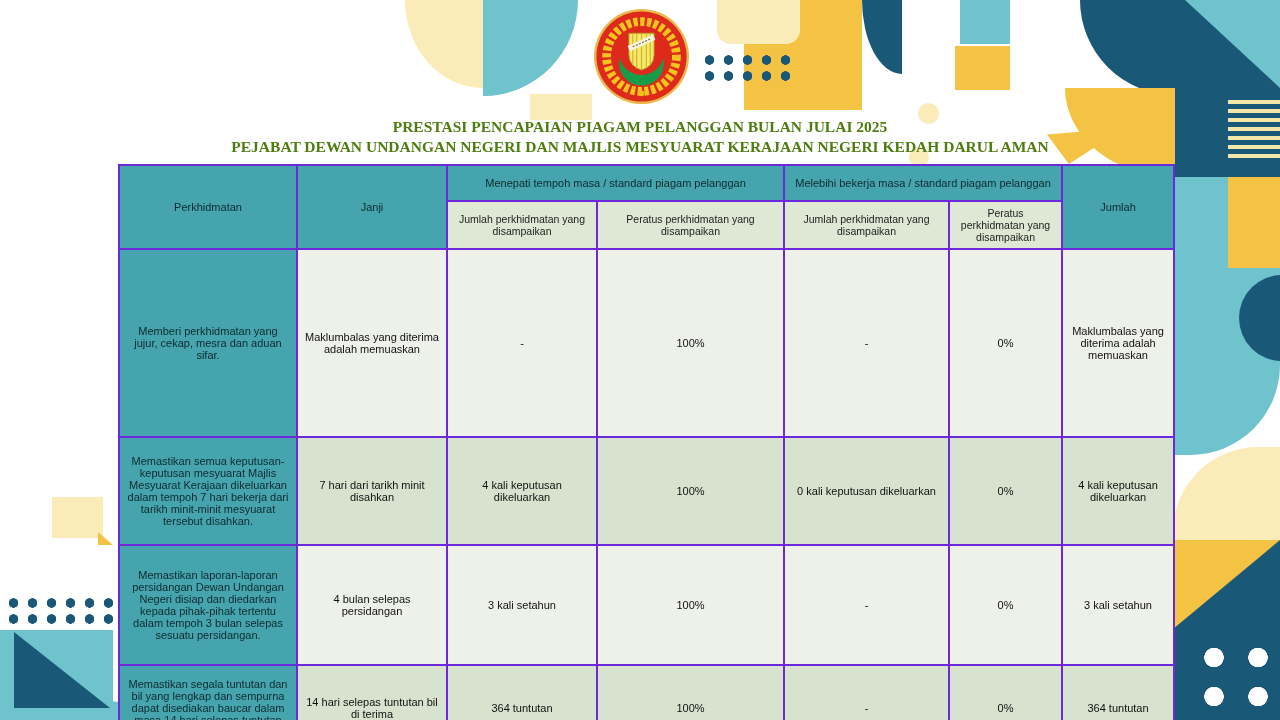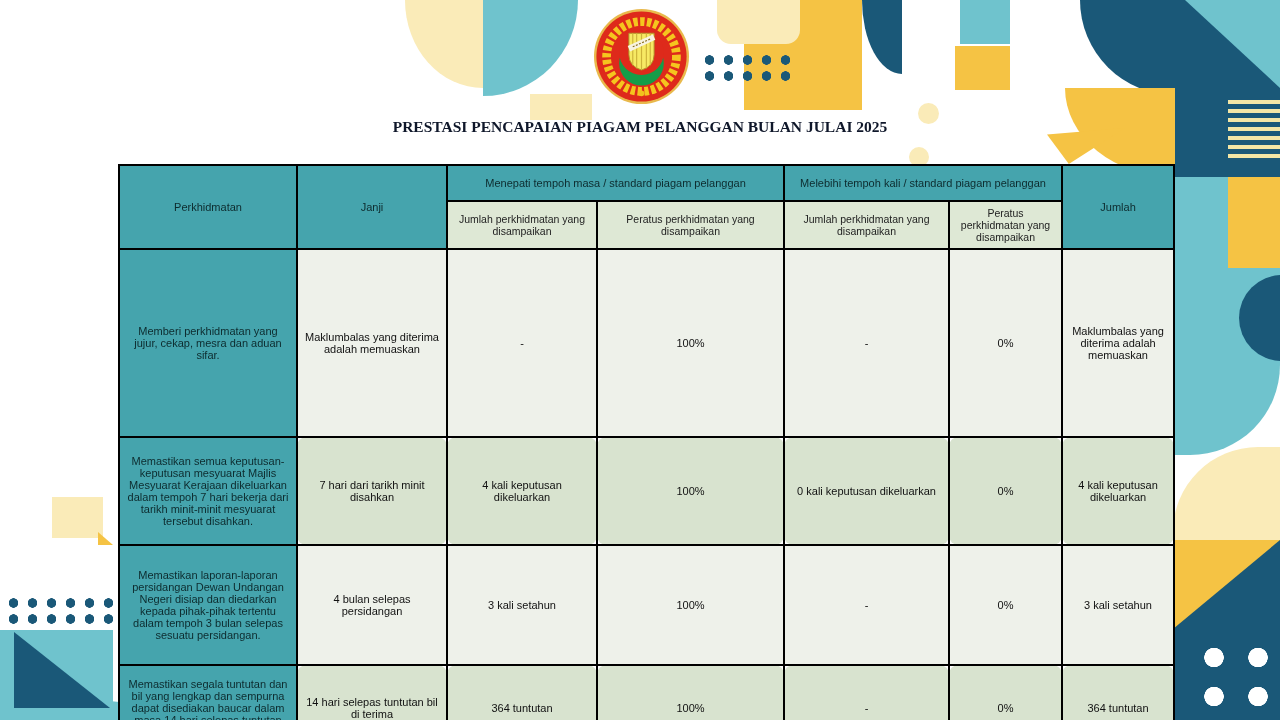--- a/index.html
+++ b/index.html
@@ -5,34 +5,34 @@
   html,body{margin:0;padding:0;background:#fff;}
   .slide{position:relative;width:1280px;height:720px;overflow:hidden;background:#ffffff;
          font-family:"Liberation Sans", sans-serif;}
   .decor{position:absolute;z-index:1;}
   .lteal{background:#6FC3CD;}
   .navy{background:#1A5878;}
   .gold{background:#F5C344;}
   .pale{background:#FAEBB8;}
 
   .title-block{position:absolute;z-index:3;top:117px;left:0;width:1280px;text-align:center;
-    font-family:"Liberation Serif", serif;font-weight:bold;color:#0f172a;
+    font-family:"Liberation Serif", serif;font-weight:bold;color:#4d7c0f;
     font-size:15.5px;line-height:1.3;}
 
   .crest{position:absolute;z-index:3;left:593px;top:8px;}
 
   table.charter{position:absolute;z-index:2;left:118px;top:164px;width:1055px;
     border-collapse:collapse;table-layout:fixed;font-size:11px;color:#111;}
-  table.charter td, table.charter th{border:2px solid #000000;text-align:center;
+  table.charter td, table.charter th{border:2px solid #6d28d9;text-align:center;
     vertical-align:middle;padding:2px 6px;font-weight:normal;word-wrap:break-word;}
   .hdr{background:#45A4AD;font-weight:bold;color:#0d2b2e;font-size:11px;}
   .sub{background:#DEE8D5;font-weight:bold;color:#222;font-size:10.5px;}
   .svc{background:#45A4AD;font-weight:bold;color:#0d2b2e;}
   .light{background:#EEF1EA;margin-top:35px;}
-  .green{background:#D8E3CF;border-radius:9px;}
+  .green{background:#D8E3CF;}
   tr.hg{height:36px;} tr.hs{height:48px;margin-top:20px;}
   tr.r1{height:188px;} tr.r2{height:108px;} tr.r3{height:120px;} tr.r4{height:85px;}
 
   .dots-navy{background-image:radial-gradient(circle,#1A5878 4.5px,rgba(0,0,0,0) 5px);
     background-size:19px 16px;}
   .dots-white{background-image:radial-gradient(circle,#ffffff 9.5px,rgba(0,0,0,0) 10px);
     background-size:44px 39px;}
   .stripes{background-image:repeating-linear-gradient(180deg,#F3E6A6 0 4px,rgba(0,0,0,0) 4px 9px);}
   .dashline{background-image:repeating-linear-gradient(180deg,#ffffff 0 6px,rgba(255,255,255,0) 6px 13px);}
 </style>
@@ -87,38 +87,39 @@
       <path d="M37,26 H63 V48 Q63,60 50,64 Q37,60 37,48 Z" fill="#F7E964" stroke="#B08E27" stroke-width="1"></path>
       <path d="M41,26 V59 M45,26 V62 M50,26 V64 M55,26 V62 M59,26 V59" stroke="#CDB33A" stroke-width="1.2" fill="none"></path>
       <path d="M37,42 L63,30" stroke="#F7F3E2" stroke-width="6"></path>
       <path d="M41,40 L59,32" stroke="#8B6F1E" stroke-width="1.2" stroke-dasharray="2 1.5"></path>
       <circle cx="50" cy="88" r="3" fill="#F2C01D"></circle>
     </svg>
   </div>
 
   <div class="title-block">
     <div>PRESTASI PENCAPAIAN PIAGAM PELANGGAN BULAN JULAI 2025</div>
+    <div>PEJABAT DEWAN UNDANGAN NEGERI DAN MAJLIS MESYUARAT KERAJAAN NEGERI KEDAH DARUL AMAN</div>
   </div>
 
   <table class="charter">
     <colgroup>
       <col style="width:178px">
         <col style="width:150px">
         <col style="width:150px">
       <col style="width:187px">
         <col style="width:165px">
         <col style="width:113px">
         <col style="width:112px">
     </colgroup>
     <tbody>
         <tr class="hg">
       <th class="hdr" rowspan="2">Perkhidmatan</th>
       <th class="hdr" rowspan="2">Janji</th>
       <th class="hdr" colspan="2">Menepati tempoh masa / standard piagam pelanggan</th>
-      <th class="hdr" colspan="2">Melebihi tempoh kali / standard piagam pelanggan</th>
+      <th class="hdr" colspan="2">Melebihi bekerja masa / standard piagam pelanggan</th>
       <th class="hdr" rowspan="2">Jumlah</th>
     </tr>
     <tr class="hs">
       <th class="sub">Jumlah perkhidmatan yang disampaikan</th>
       <th class="sub">Peratus perkhidmatan yang disampaikan</th>
       <th class="sub">Jumlah perkhidmatan yang disampaikan</th>
       <th class="sub">Peratus perkhidmatan yang disampaikan</th>
     </tr>
     <tr class="r1">
       <td class="svc">Memberi perkhidmatan yang jujur, cekap, mesra dan aduan sifar.</td>

